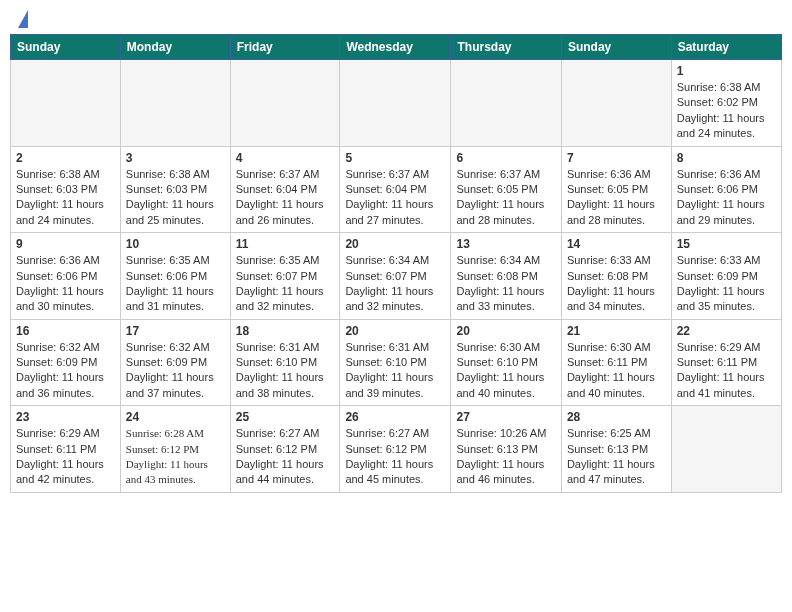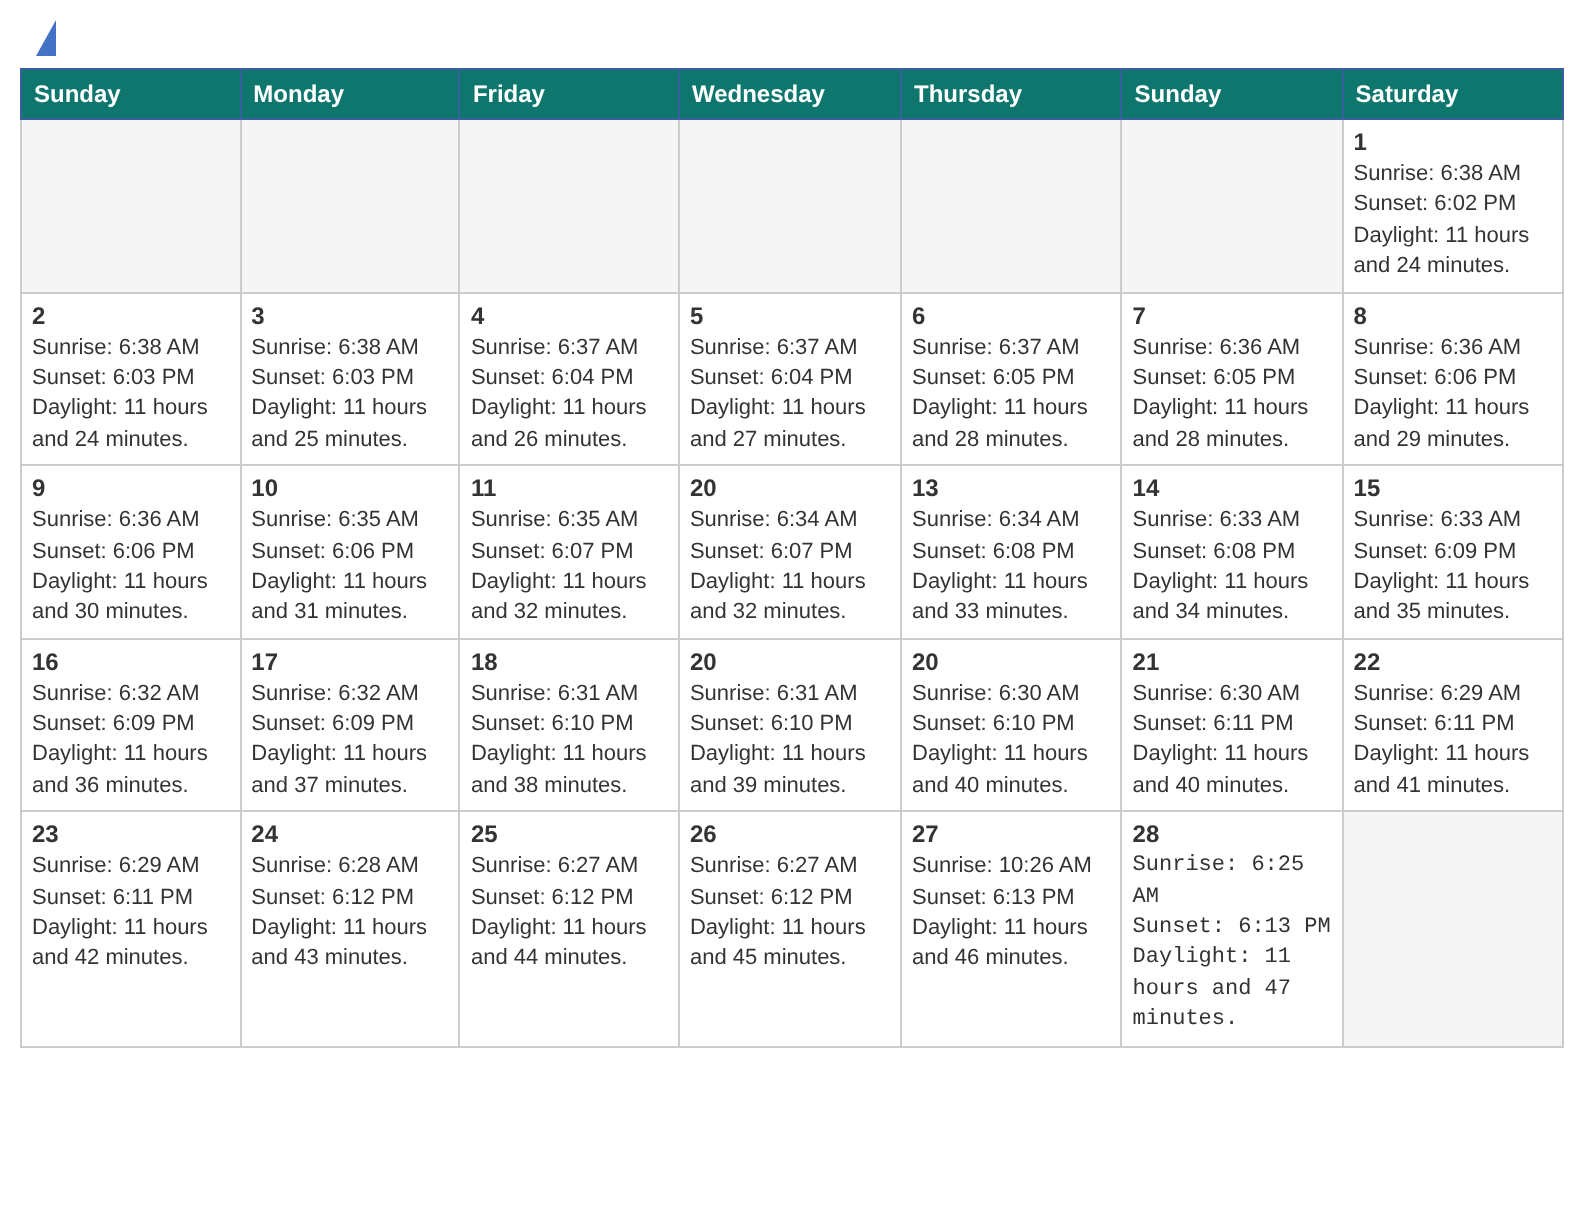--- a/index.html
+++ b/index.html
@@ -277,21 +277,21 @@
       </tr>
       <tr>
         <td>
           <span class="day-num">23</span>
           <div class="day-info" style="white-space: pre-line;">Sunrise: 6:29 AM
 Sunset: 6:11 PM
 Daylight: 11 hours and 42 minutes.</div>
         </td>
         <td>
           <span class="day-num">24</span>
-          <div class="day-info" style="white-space: pre-line;">Sunrise: 6:28 AM
+          <div class="day-info" style="white-space: pre-line; font-family: Liberation Serif, serif;">Sunrise: 6:28 AM
 Sunset: 6:12 PM
 Daylight: 11 hours and 43 minutes.</div>
         </td>
         <td>
           <span class="day-num">25</span>
           <div class="day-info" style="white-space: pre-line;">Sunrise: 6:27 AM
 Sunset: 6:12 PM
 Daylight: 11 hours and 44 minutes.</div>
         </td>
         <td>
@@ -301,20 +301,20 @@
 Daylight: 11 hours and 45 minutes.</div>
         </td>
         <td>
           <span class="day-num">27</span>
           <div class="day-info" style="white-space: pre-line;">Sunrise: 10:26 AM
 Sunset: 6:13 PM
 Daylight: 11 hours and 46 minutes.</div>
         </td>
         <td>
           <span class="day-num">28</span>
-          <div class="day-info" style="white-space: pre-line; font-family: Liberation Mono, monospace;">Sunrise: 6:25 AM
+          <div class="day-info" style="white-space: pre-line;">Sunrise: 6:25 AM
 Sunset: 6:13 PM
 Daylight: 11 hours and 47 minutes.</div>
         </td>
         <td class="empty"></td>
       </tr>
     </tbody>
 </table>
 
 </body></html>

